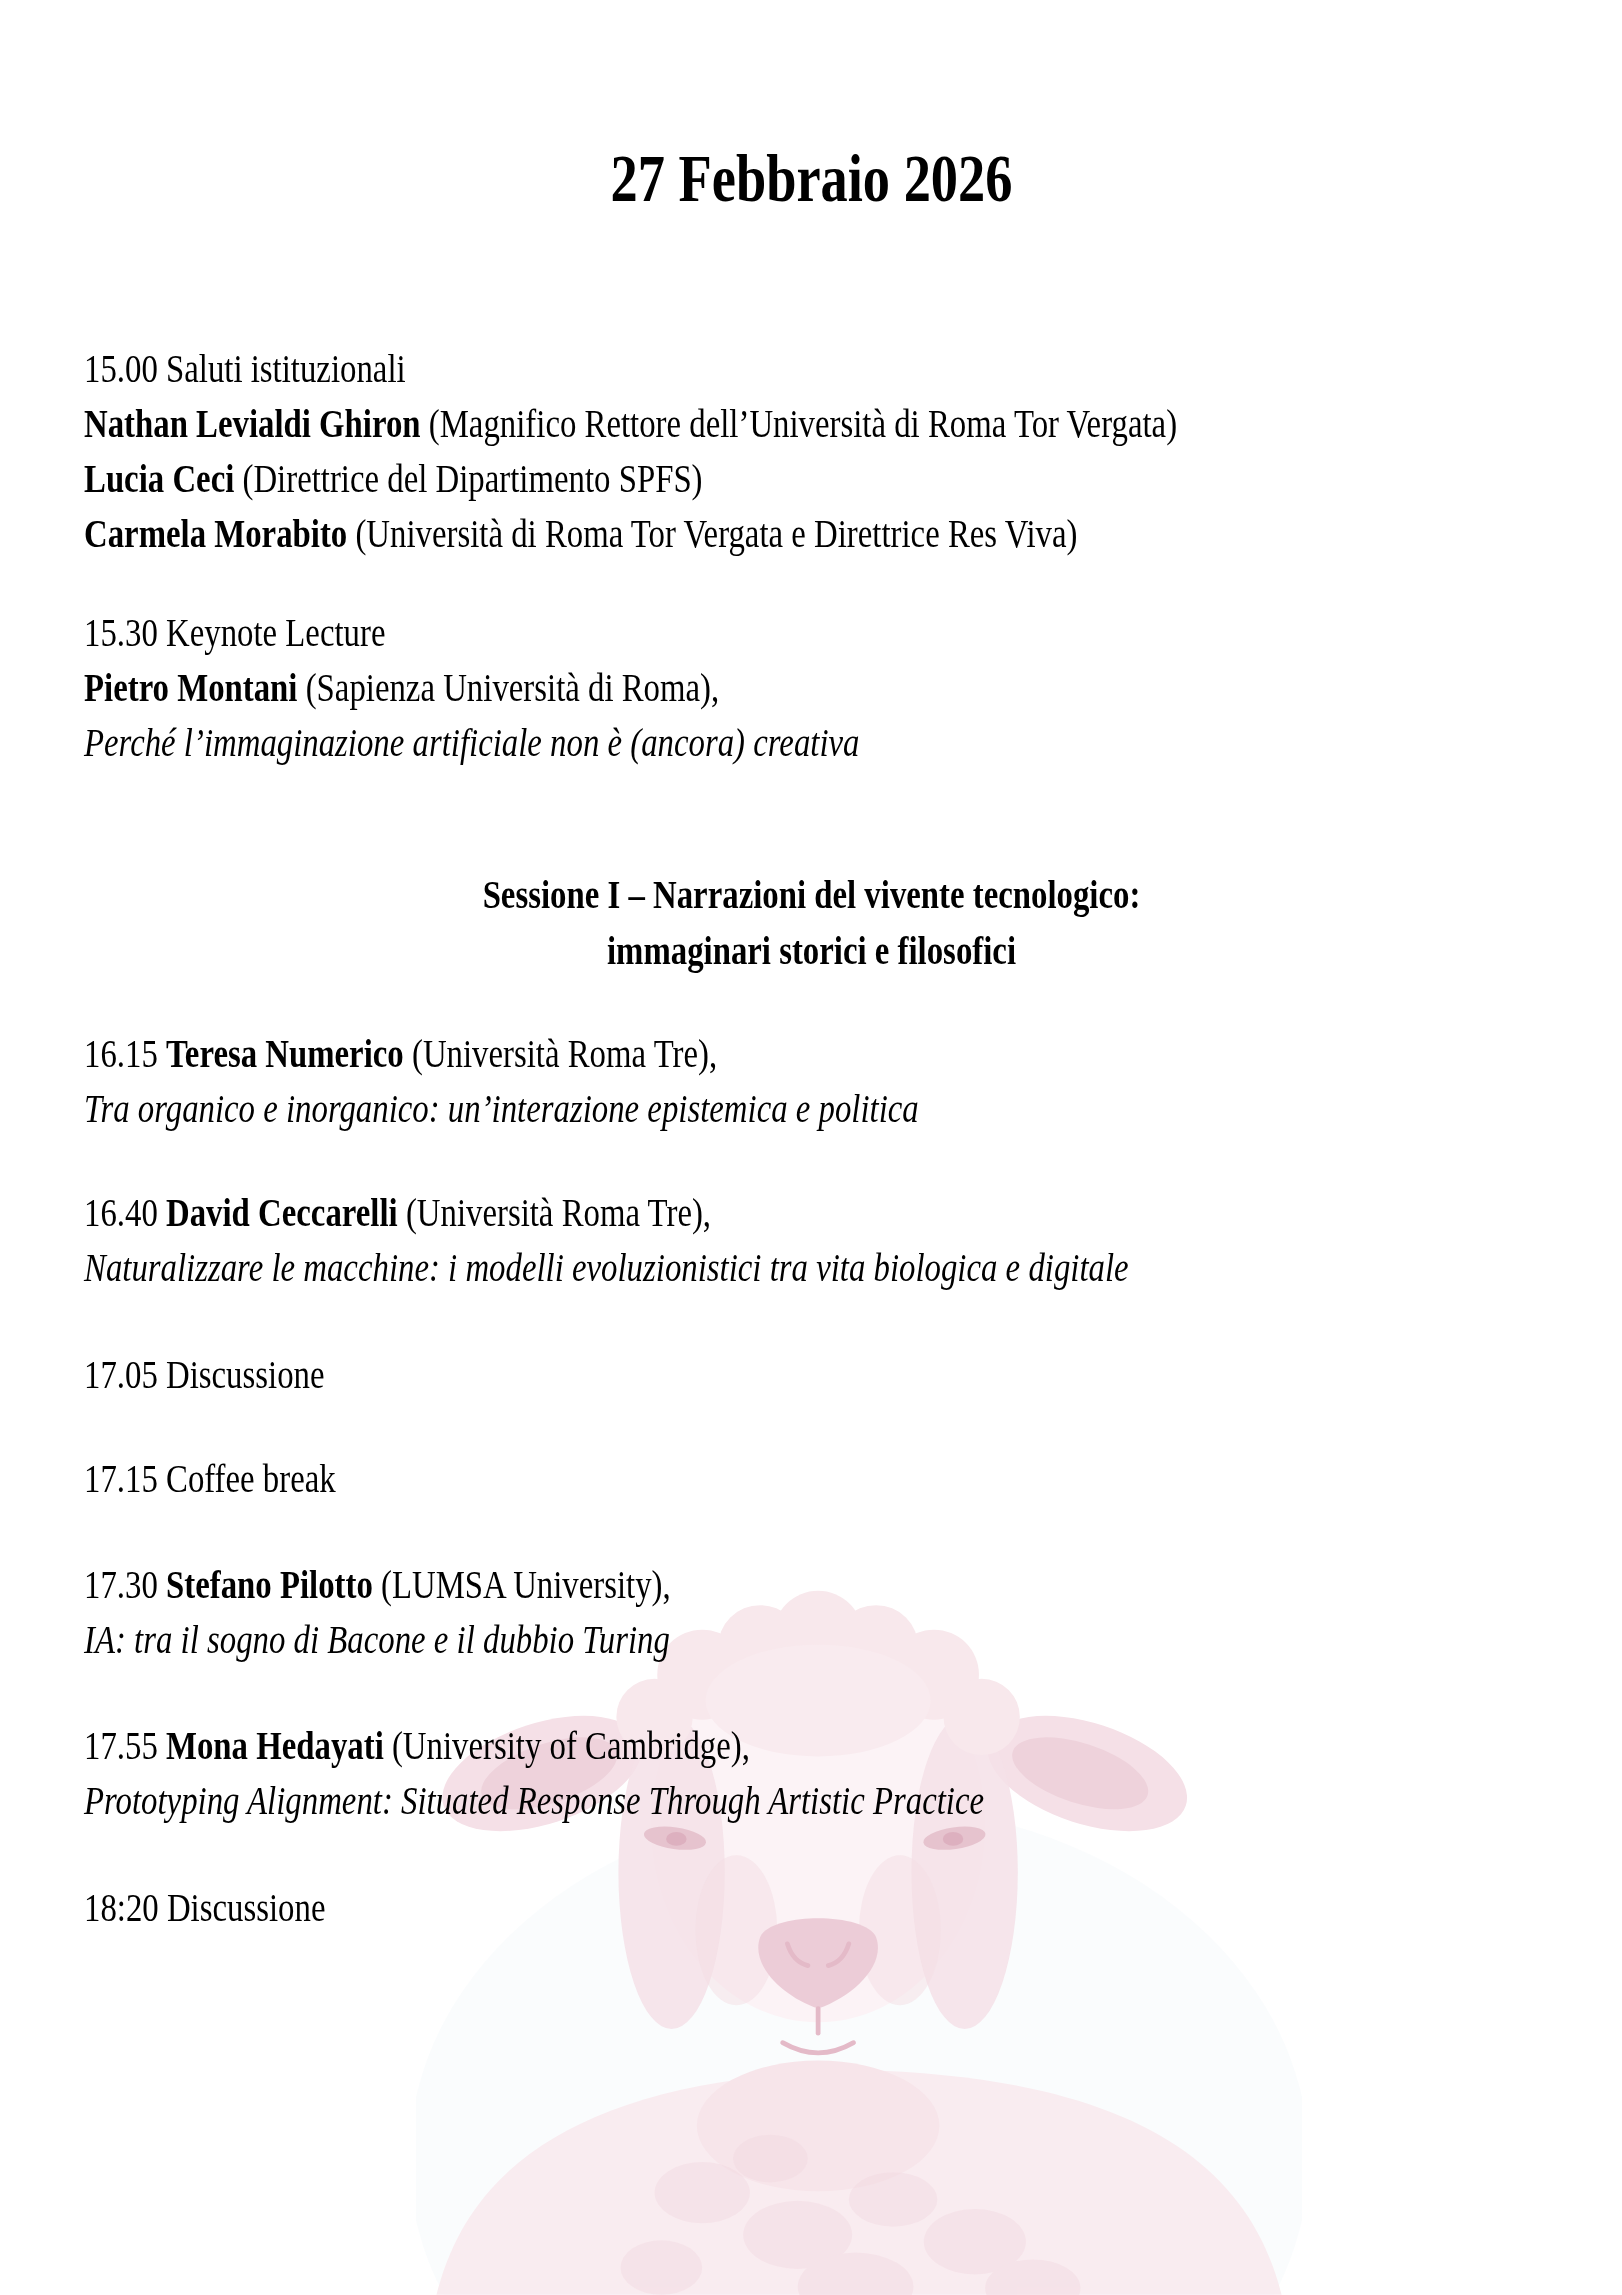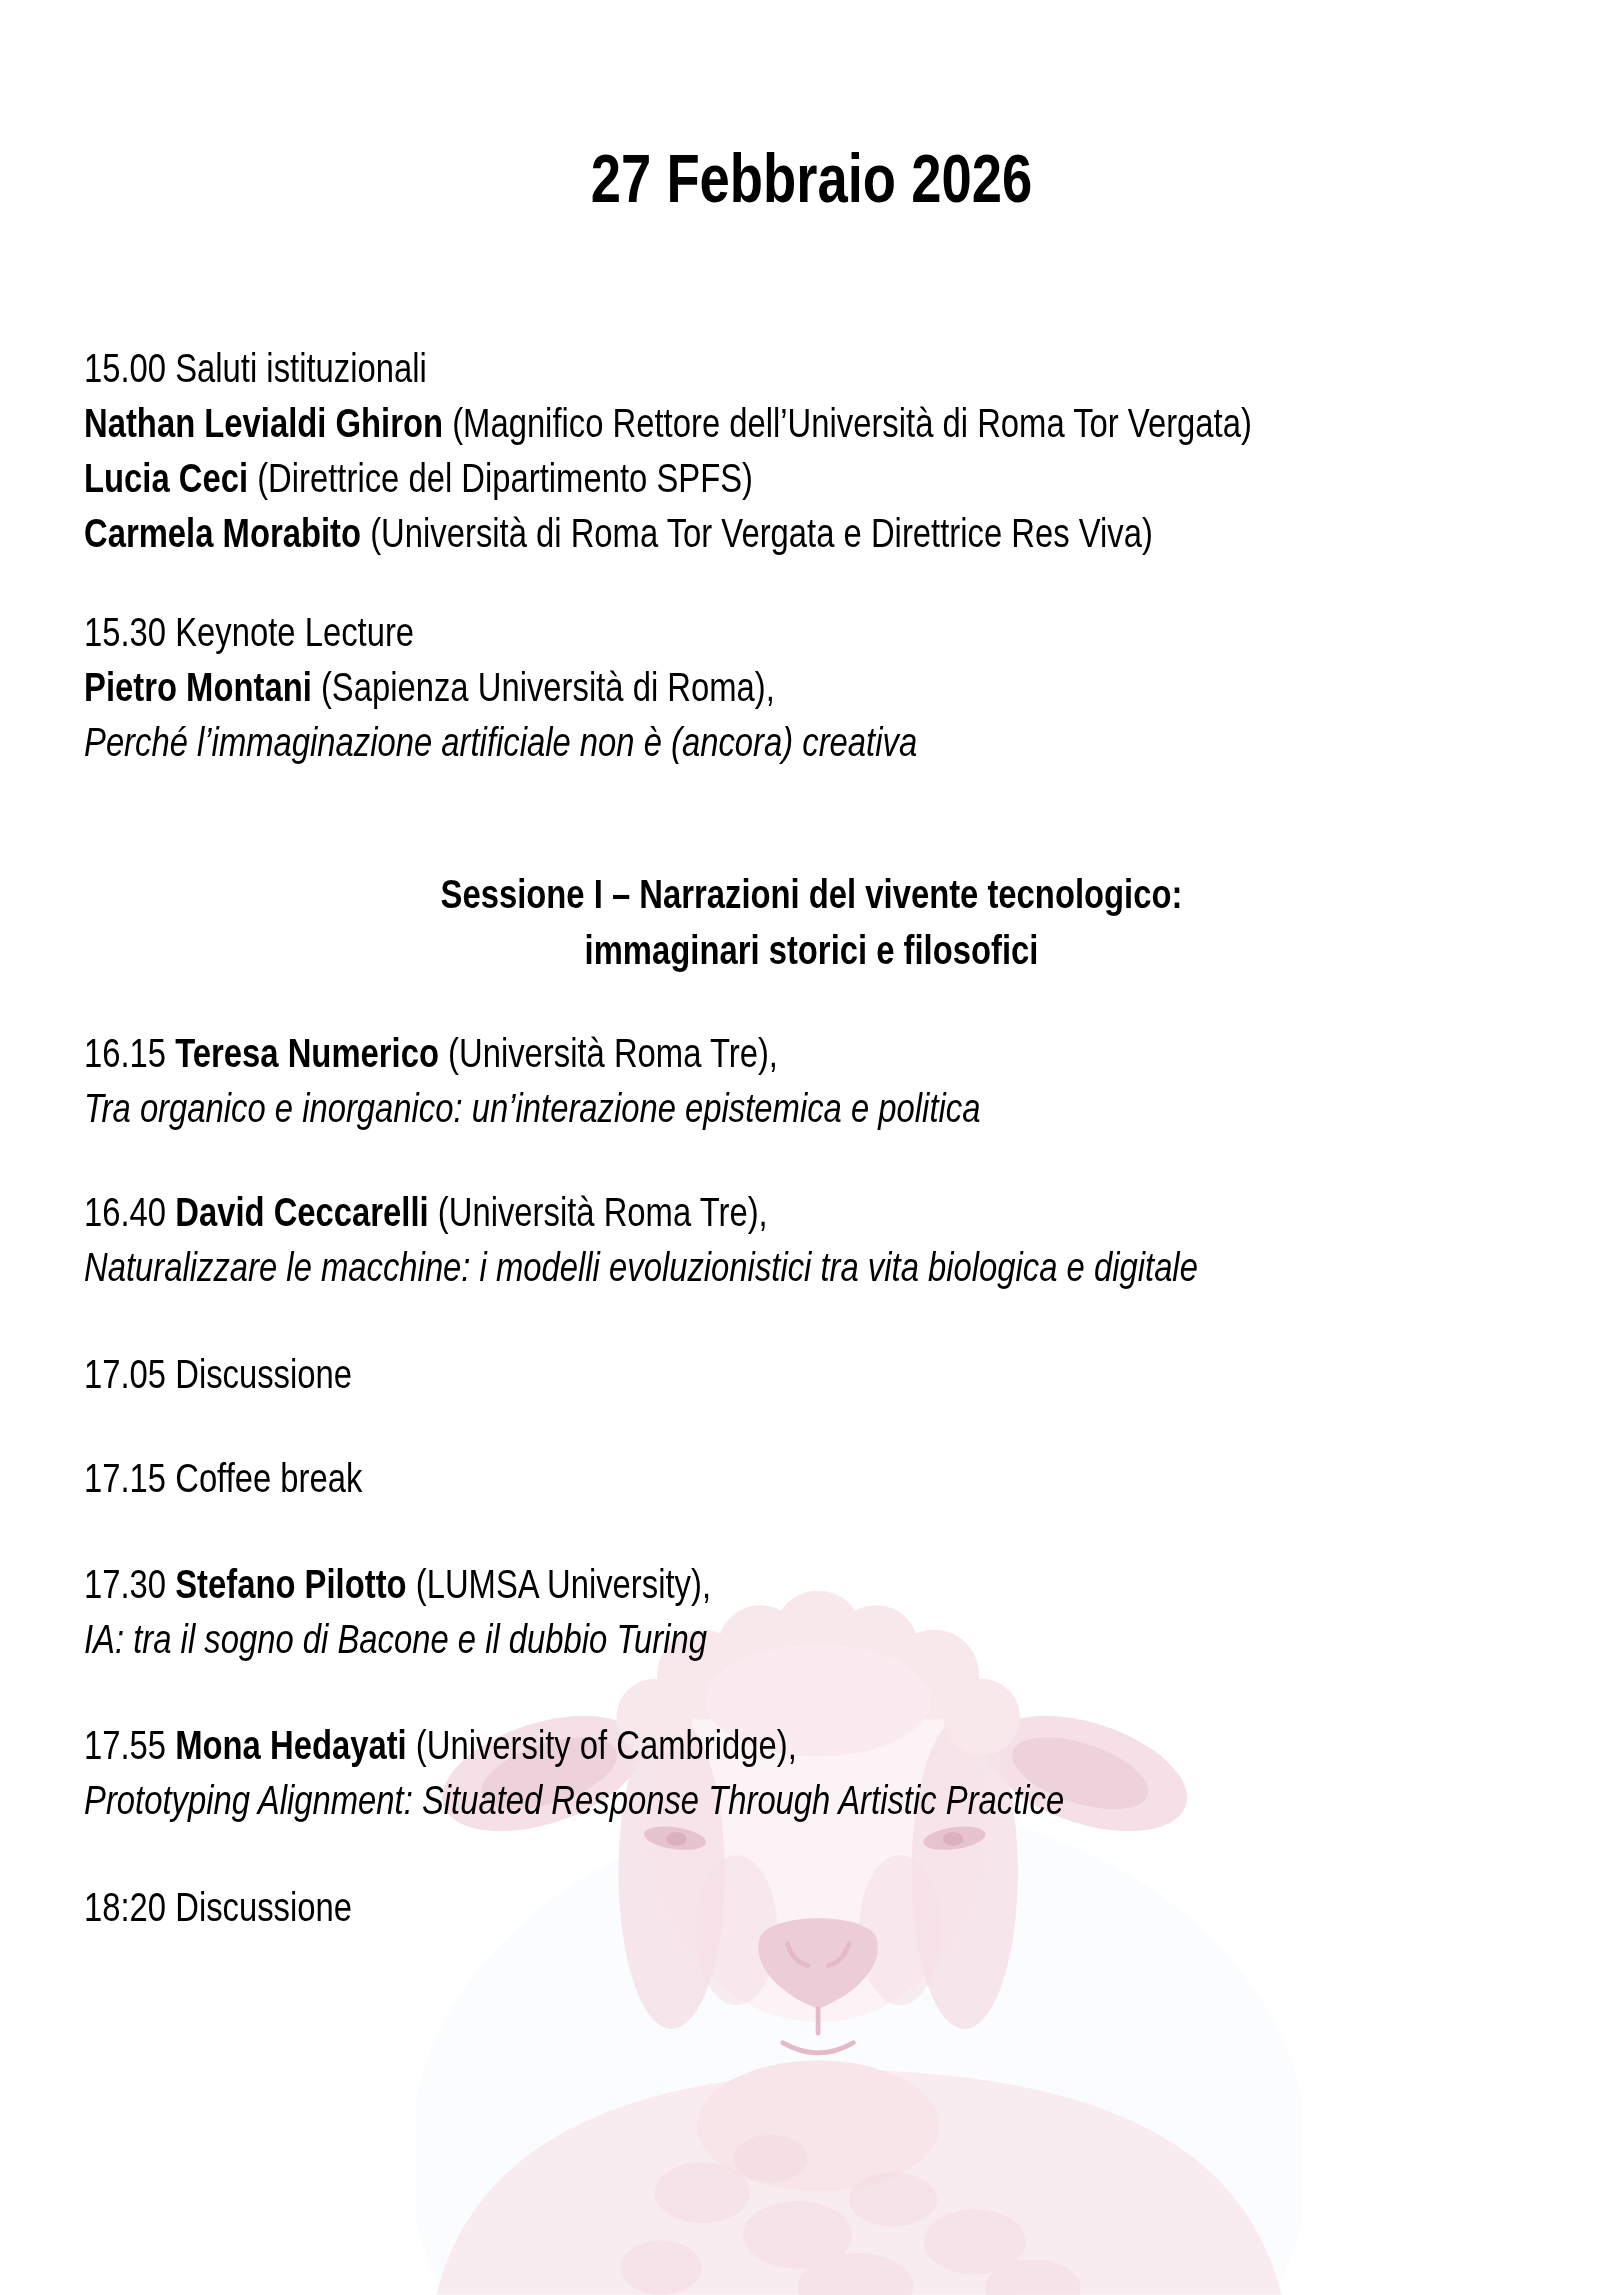--- a/index.html
+++ b/index.html
@@ -6,21 +6,21 @@
     margin: 0;
     padding: 0;
     background: #ffffff;
   }
   .page {
     position: relative;
     width: 1302px;
     height: 2295px;
     background: #ffffff;
     overflow: hidden;
-    font-family: Liberation Sans, sans-serif;
+    font-family: Liberation Serif, serif;
     color: #000000;
   }
   .content {
     position: absolute;
     inset: 0;
     z-index: 1;
   }
   .doc-title {
     position: absolute;
     top: 144px;

